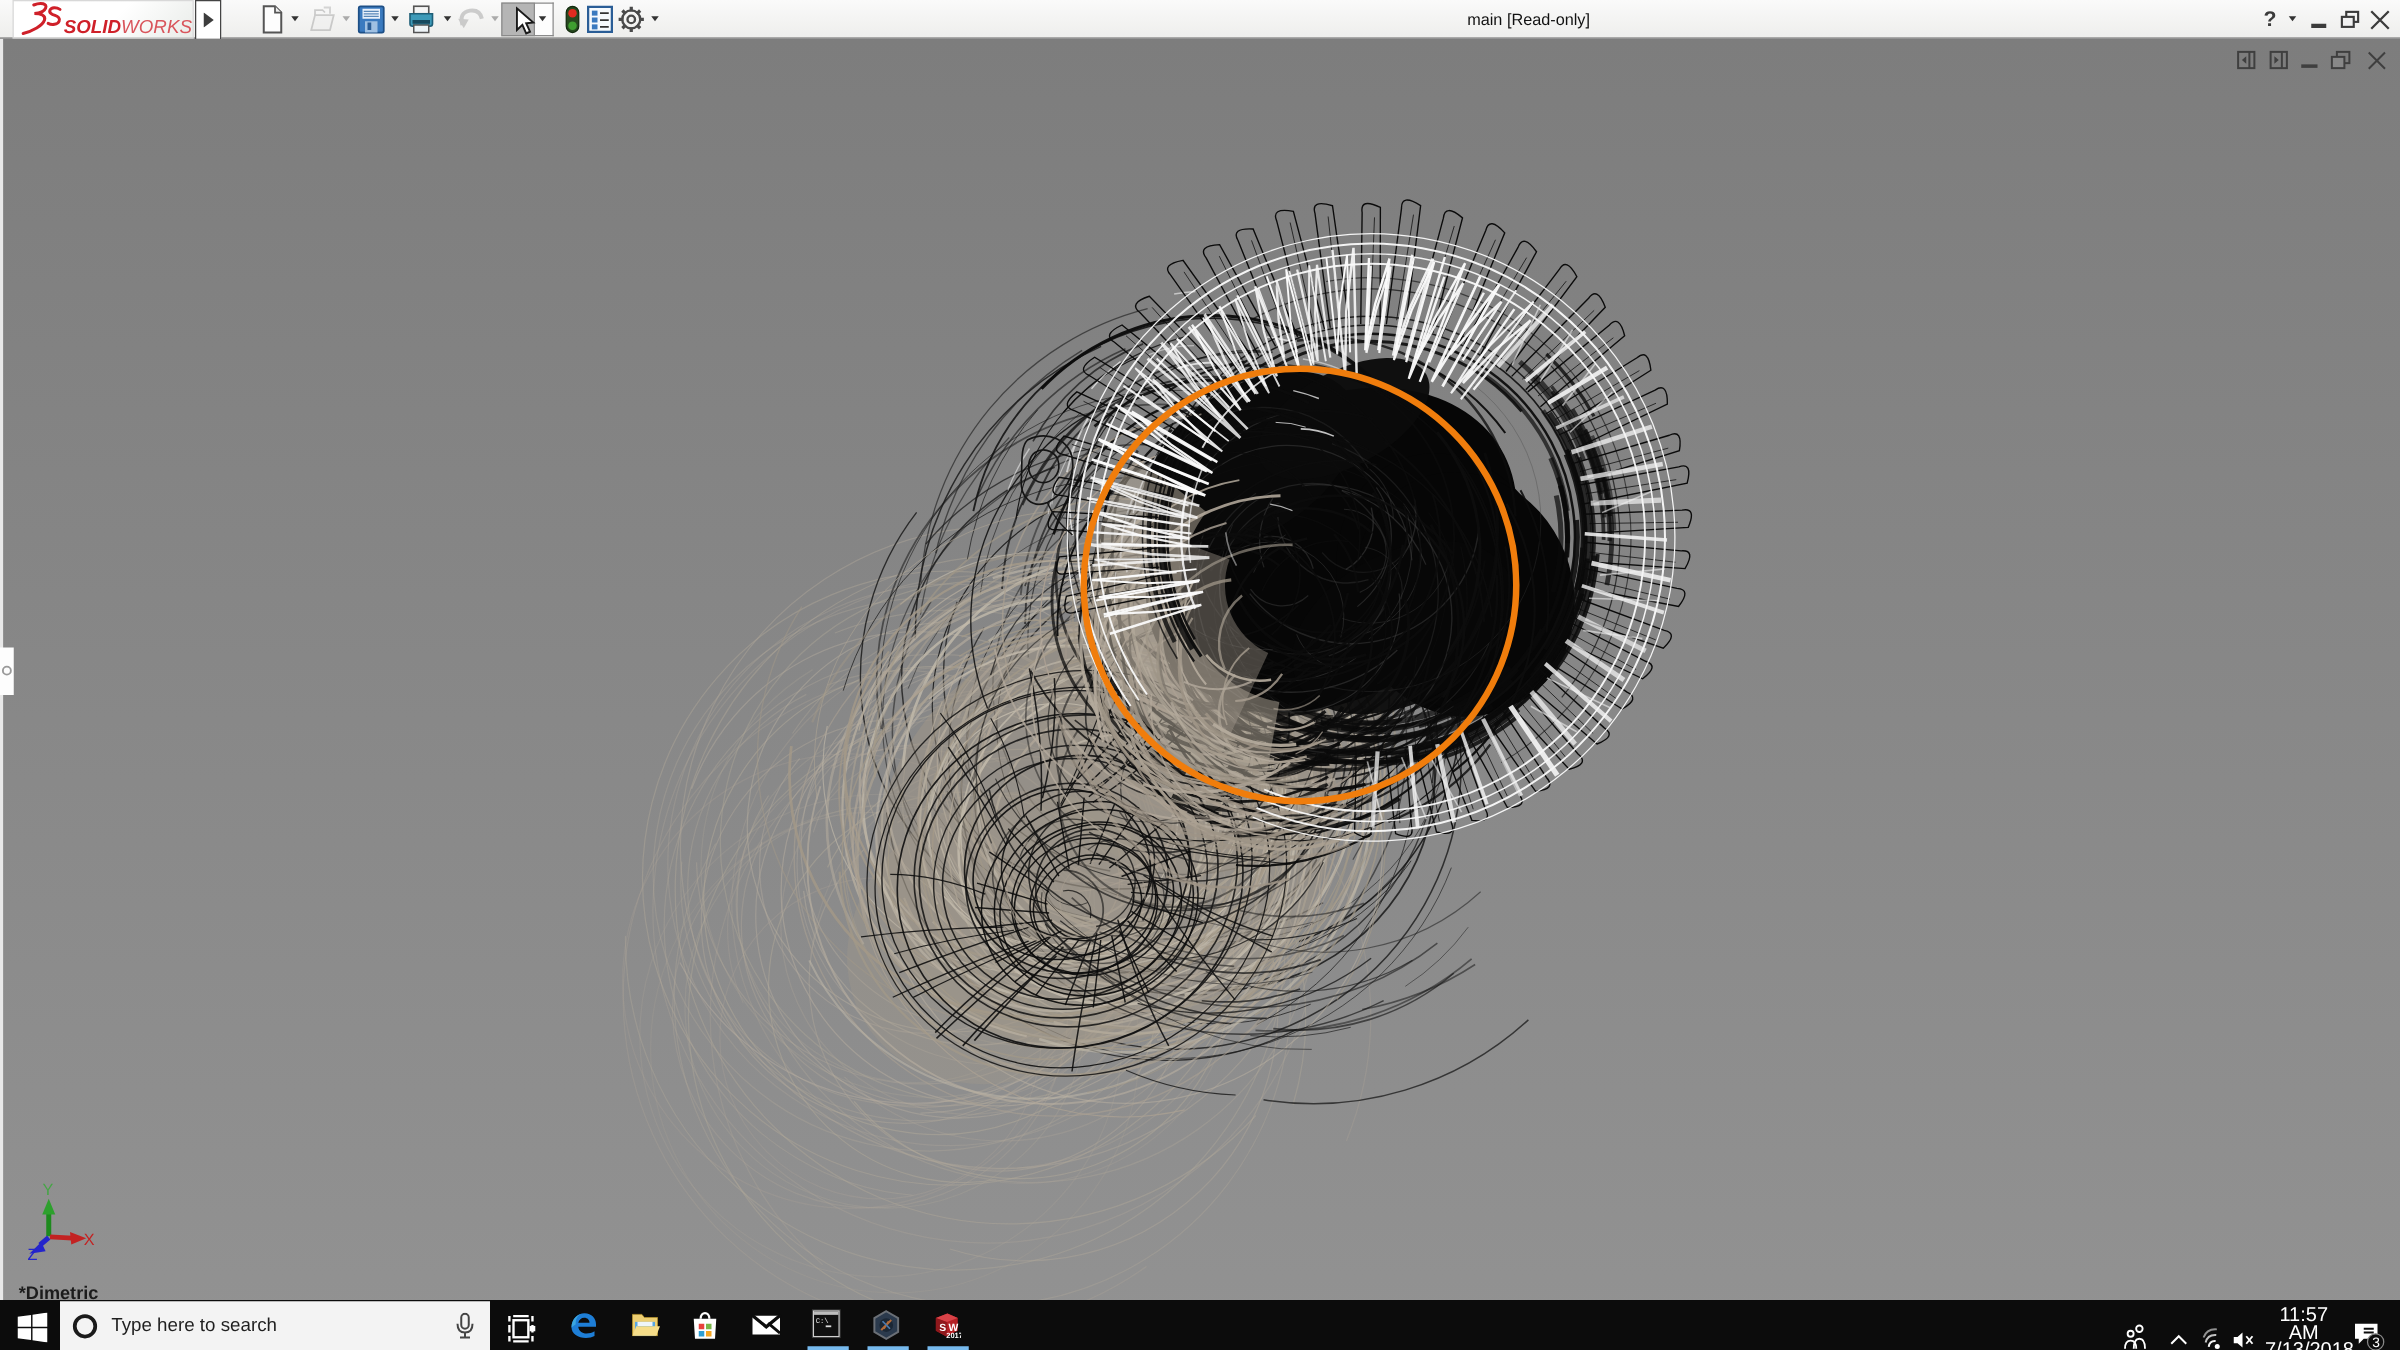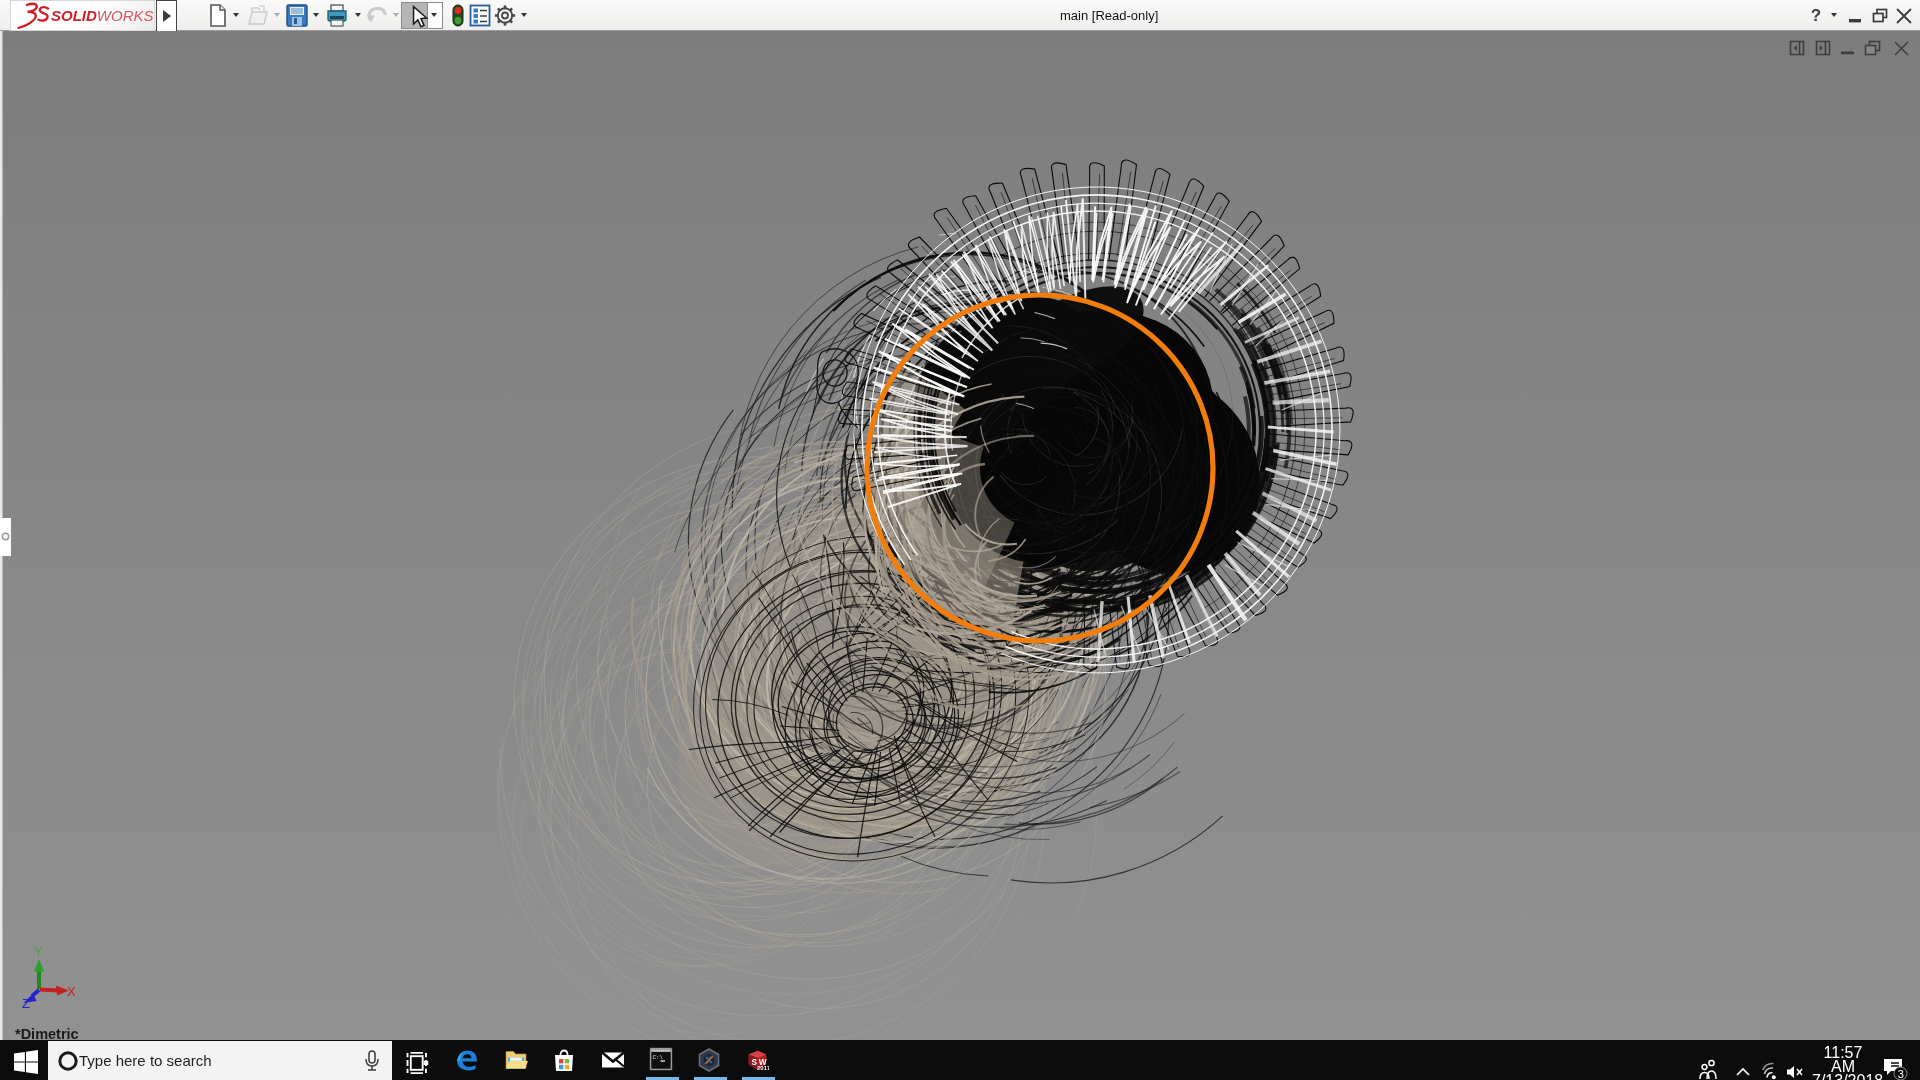--- a/index.html
+++ b/index.html
@@ -1,29 +1,29 @@
 <!DOCTYPE html>
 <html><head><meta charset="utf-8"><style>
 *{margin:0;padding:0;box-sizing:border-box;-webkit-font-smoothing:antialiased}
 html,body{width:1920px;height:1080px;overflow:hidden;font-family:"Liberation Sans",sans-serif;background:#868686}
 .toolbar{position:absolute;left:0;top:0;width:1920px;height:31px;background:linear-gradient(#fafafa,#eeeeec);border-bottom:1px solid #9a9a9a}
-.logobox{position:absolute;left:10px;top:0;width:145px;height:31px;background:linear-gradient(135deg,#fff 55%,#e9ece9);border:1px solid #d8d8d8;display:flex;align-items:center}
+.logobox{position:absolute;left:10px;top:0;width:145px;height:31px;background:linear-gradient(135deg,#fff 55%,#e9ece9);border:1px solid #d8d8d8;display:flex;align-items:flex-end}
 .swtext{font-size:15px;font-style:italic;letter-spacing:0;color:#cf2029;white-space:nowrap}
 .swtext b{font-weight:700}
 .swtext span{color:#d9555c;font-weight:400}
 .playbtn{position:absolute;left:156px;top:0;width:21px;height:32px;background:#fff;border:1px solid #444;display:flex;align-items:center;justify-content:center}
-.tbtitle{position:absolute;left:1060px;top:0;width:212px;height:18px;line-height:31px;text-align:left;font-size:13px;color:#111;transform:translateZ(0)}
+.tbtitle{position:absolute;left:1060px;top:0;width:212px;height:18px;line-height:31px;text-align:right;font-size:13px;color:#111;transform:translateZ(0)}
 .ticon{position:absolute;top:3px;width:24px;height:25px}
 .drop{position:absolute;top:13px;width:0;height:0;border-left:3.5px solid transparent;border-right:3.5px solid transparent;border-top:4px solid #333}
 .dropfade{border-top-color:#aaa}
 .winbtn{position:absolute;top:0;height:31px;color:#3b3b3b;font-size:15px;display:flex;align-items:center;justify-content:center}
 .viewport{position:absolute;left:0;top:31px;width:1920px;height:1009px}
 .taskbar{position:absolute;left:0;top:1040px;width:1920px;height:40px;background:#0c0c0c}
 .search{position:absolute;left:48px;top:1041px;width:344px;height:39px;background:#f3f3f3;display:flex;align-items:center}
-.searchtext{font-size:15px;color:#1f1f1f;transform:translateZ(0)}
+.searchtext{font-size:15px;color:#1f1f1f;margin-left:10px;transform:translateZ(0)}
 .tbicon{position:absolute;top:1048px;width:24px;height:24px}
 .tray{position:absolute;top:1040px;height:40px;color:#fff}
 .clock{position:absolute;left:1812px;top:1046px;width:62px;text-align:center;color:#fff;font-size:16px;line-height:14px;transform:translateZ(0)}
 .underline{position:absolute;top:1077px;height:3px;background:#76b9ed}
 </style></head>
 <body>
 
 <div class="toolbar">
   <div class="logobox">
     <svg width="36" height="30" viewBox="0 0 36 30" style="margin-left:4px">

